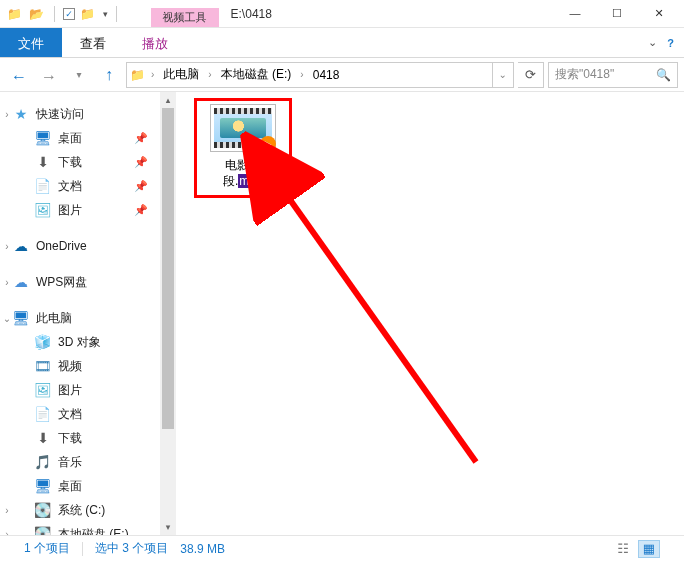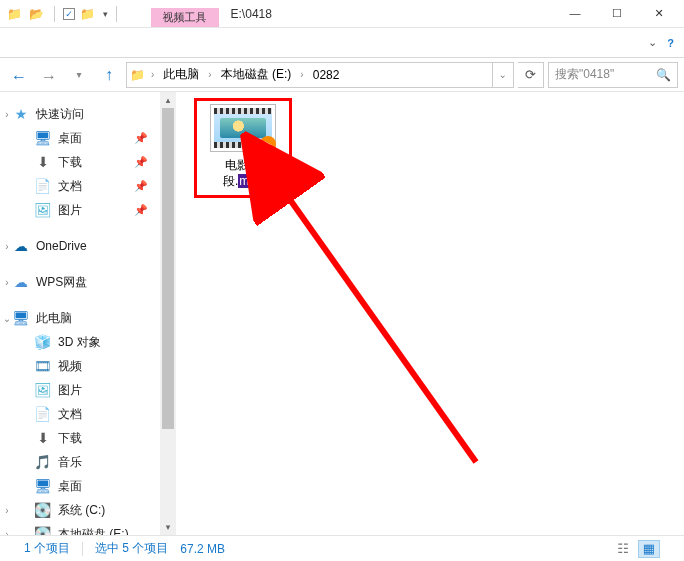--- a/index.html
+++ b/index.html
@@ -99,20 +99,23 @@
     <div class="path-title">E:\0418</div>
   </div>
   <div class="tb-right">
     <span class="win-btn">―</span>
     <span class="win-btn">☐</span>
     <span class="win-btn win-close">✕</span>
   </div>
 </div>
 
 <div class="ribbon-tabs">
+  <div class="ribbon-tab file">文件</div>
+  <div class="ribbon-tab">查看</div>
+  <div class="ribbon-tab context">播放</div>
   <div class="ribbon-expand">
     <span>⌄</span>
     <span style="color:#1979ca; font-weight:bold;">?</span>
   </div>
 </div>
 
 <div class="addr-row">
   <span class="nav-arrow active">←</span>
   <span class="nav-arrow">→</span>
   <span class="nav-arrow" style="font-size:10px">▾</span>
@@ -123,21 +126,21 @@
         <span class="chev">›</span>
       </span>
     <span class="addr-seg">此电脑</span>
     <span class="addr-seg">
         <span class="chev">›</span>
       </span>
     <span class="addr-seg">本地磁盘 (E:)</span>
     <span class="addr-seg">
         <span class="chev">›</span>
       </span>
-    <span class="addr-seg">0282</span>
+    <span class="addr-seg">0418</span>
     <span style="flex:1"></span>
     <span class="addr-seg" style="border-left:1px solid #ccc; color:#888; font-size:10px; padding:0 6px;">⌄</span>
   </div>
   <span class="addr-refresh">⟳</span>
   <div class="search-box">
     <span>搜索"0418"</span>
     <span style="flex:1"></span>
     <span class="mag">🔍</span>
   </div>
 </div>
@@ -254,19 +257,19 @@
         </marker>
       </defs>
       <line x1="300" y1="370" x2="105" y2="95" stroke="#ff0000" stroke-width="6" marker-end="url(#ah)"></line>
     </svg>
   </div>
 </div>
 
 <div class="statusbar">
   <span>1 个项目</span>
   <span class="sep"></span>
-  <span>选中 5 个项目</span>
-  <span>67.2 MB</span>
+  <span>选中 3 个项目</span>
+  <span>38.9 MB</span>
   <div class="views">
     <span class="view-btn">☷</span>
     <span class="view-btn active">▦</span>
   </div>
 </div>
 
 </body></html>

